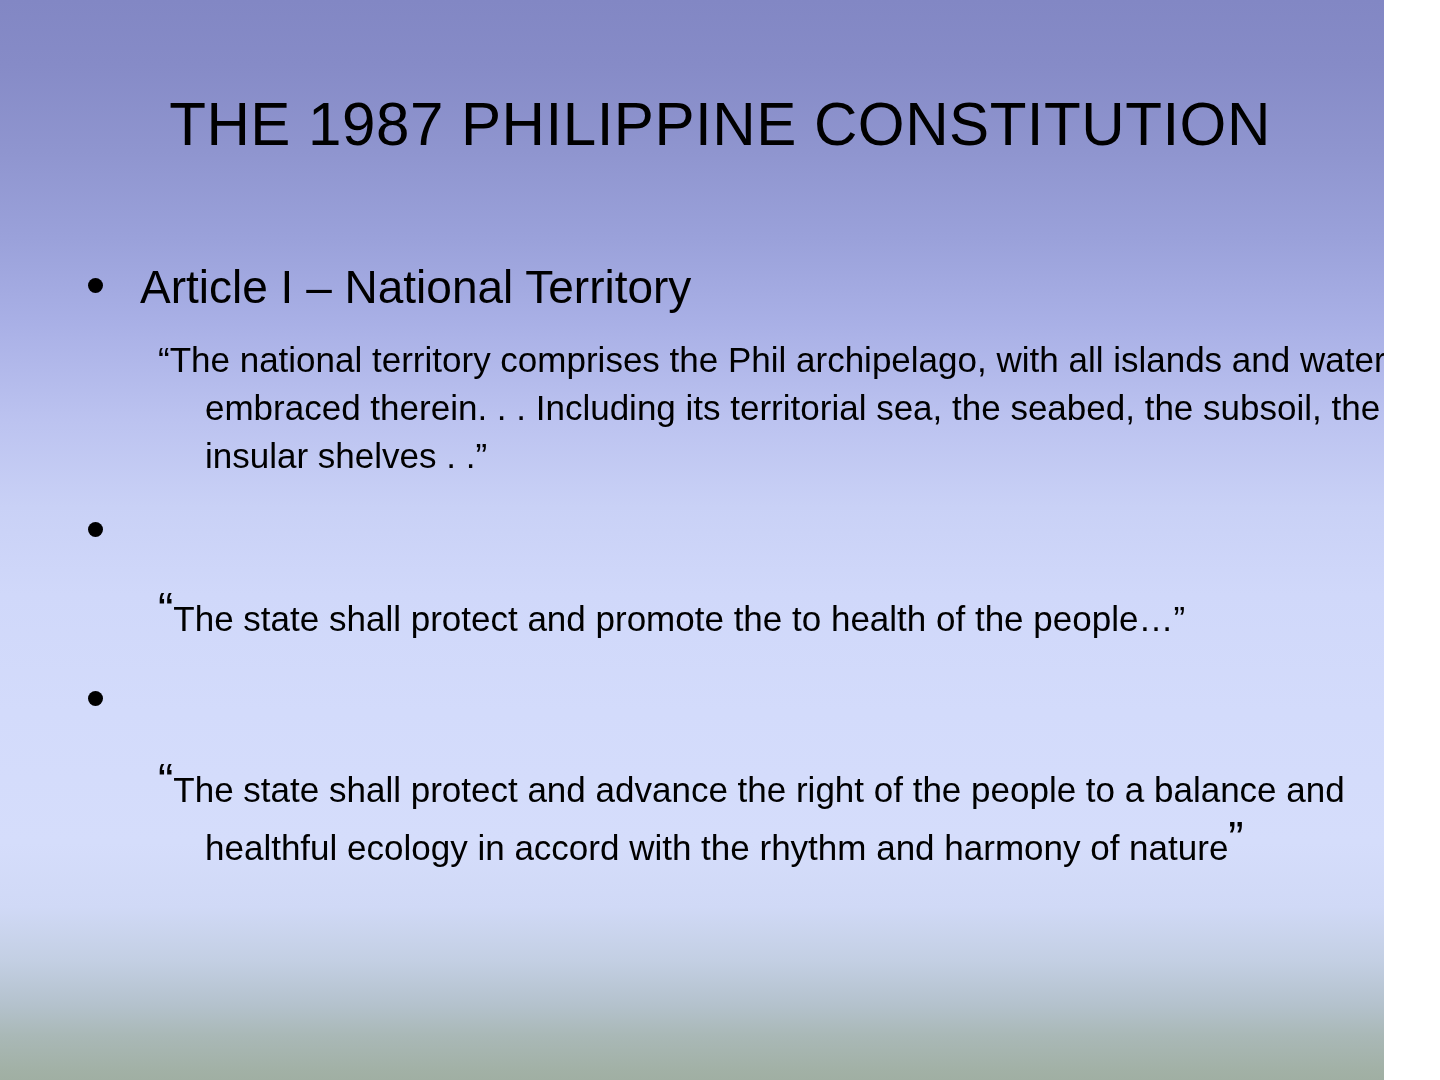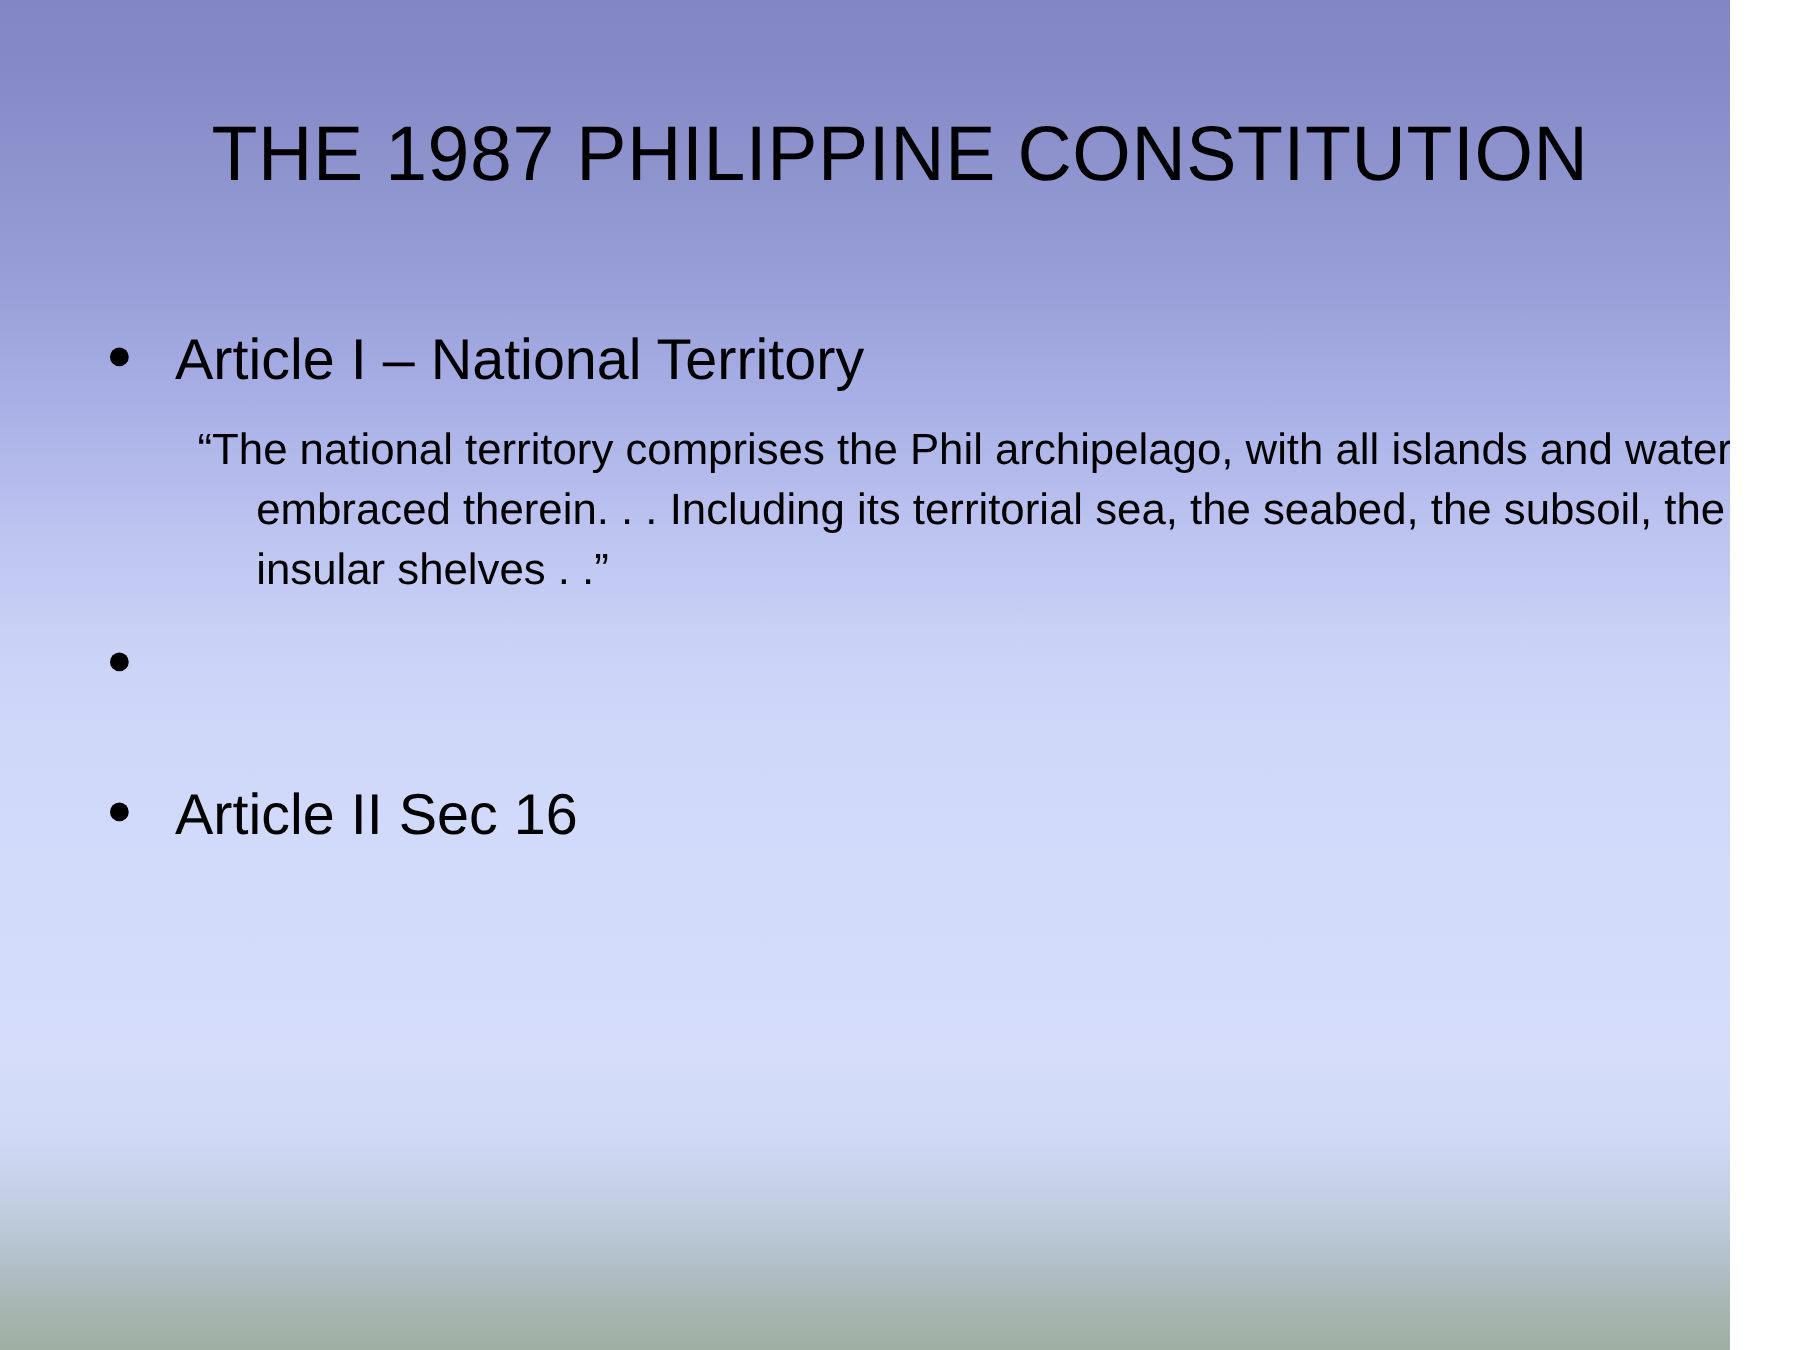--- a/index.html
+++ b/index.html
@@ -147,26 +147,31 @@
       </div>
     </div>
 
     <div class="gap-b"></div>
 
     <div class="bullet-block">
       <div class="bullet-row">
         <span class="bullet-dot"></span>
       </div>
       <div class="gap-c"></div>
+      <div class="quote-row">
+        <span class="bigquote">“</span><span>The state shall protect and promote the to health of the people…</span><span>”</span>
+      </div>
     </div>
 
     <div class="gap-d"></div>
 
     <div class="bullet-block">
       <div class="bullet-row">
         <span class="bullet-dot"></span>
-        <span class="bullet-text">Article II Sec 16</span>
       </div>
       <div class="gap-e"></div>
+      <div class="quote-row loose">
+        <span class="bigquote">“</span><span>The state shall protect and advance the right of the people to a balance and healthful ecology in accord with the rhythm and harmony of nature</span><span class="bigquote">”</span>
+      </div>
     </div>
 
   </div>
 </div>
 
 </body></html>

